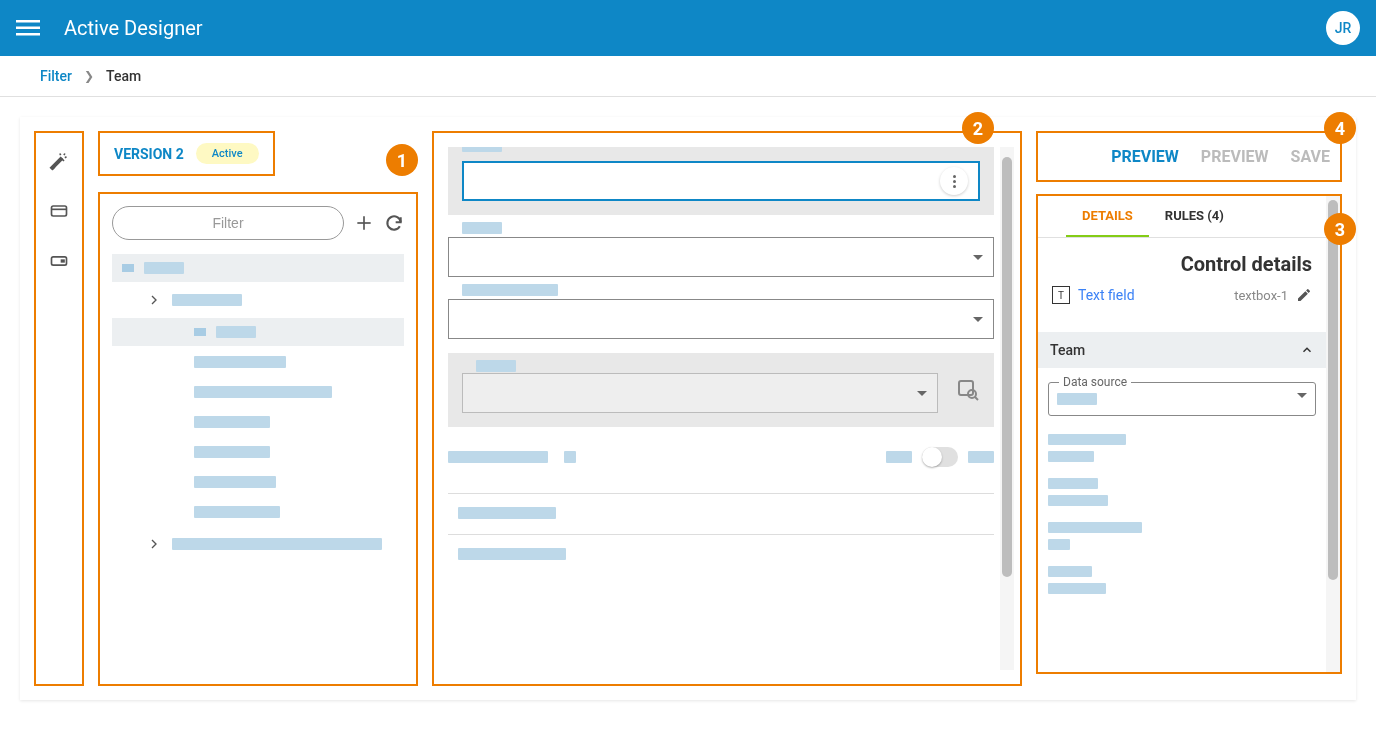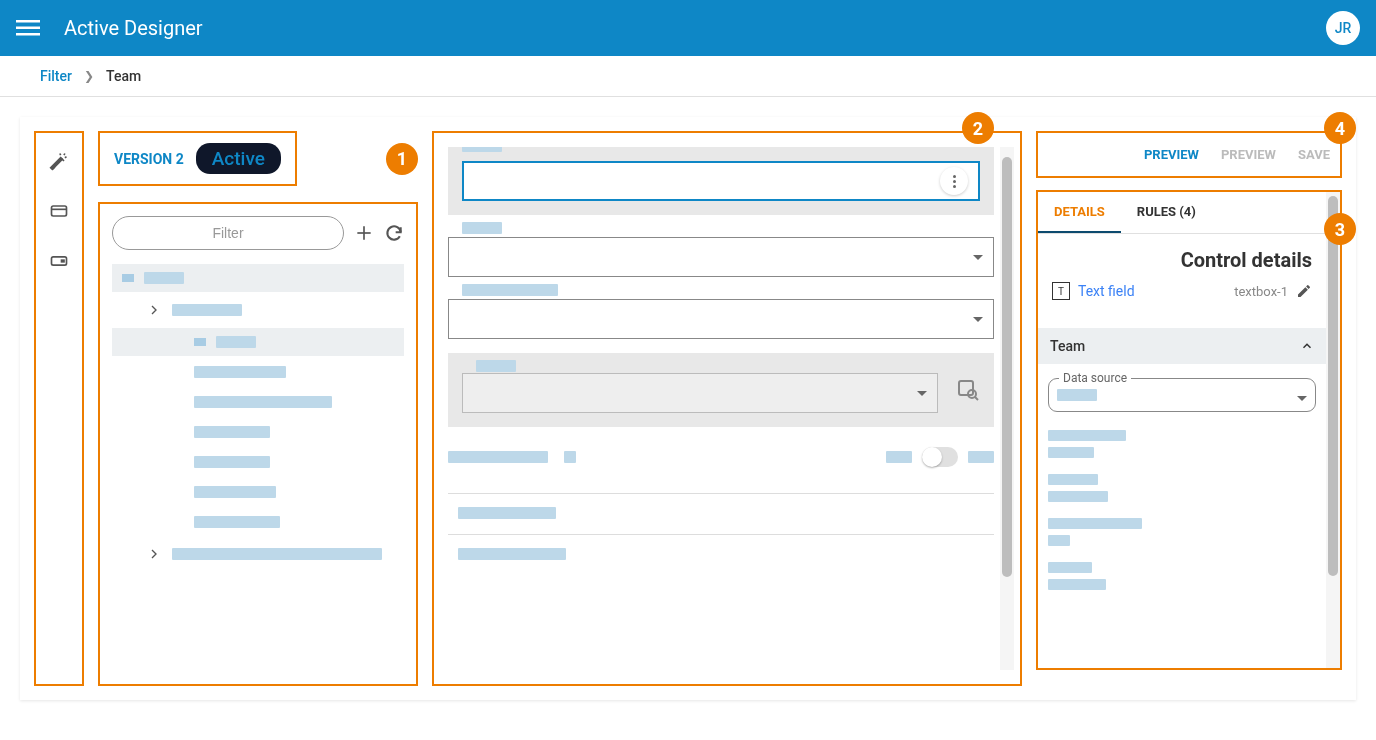--- a/index.html
+++ b/index.html
@@ -20,24 +20,24 @@
 
 .workspace { padding: 20px; }
 .layout { display: flex; gap: 14px; background: #fff; box-shadow: 0 1px 3px rgba(0,0,0,0.1); padding: 0; position: relative; }
 
 
 .icon-rail { width: 50px; border: 2px solid #ed7d00; display: flex; flex-direction: column; align-items: center; padding: 18px 0; gap: 30px; margin-top: 14px; margin-left: 14px; margin-bottom: 14px; }
 .rail-icon { width: 20px; height: 20px; color: #666; cursor: pointer; }
 
 
 .tree-panel { width: 320px; display: flex; flex-direction: column; padding: 14px 0; }
-.version-row { display: flex; align-items: center; gap: 12px; margin-bottom: 16px; }
+.version-row { display: flex; align-items: flex-end; gap: 12px; margin-bottom: 16px; }
 .version-box { border: 2px solid #ed7d00; padding: 10px 14px; display: flex; align-items: center; gap: 12px; }
 .version-label { color: #0e87c6; font-weight: 700; font-size: 14px; }
-.status-badge { background: #0f172a; color: #0e87c6; border-radius: 14px; padding: 4px 16px; font-size: 19px; font-weight: 500; }
+.status-badge { background: #fef9c3; color: #0e87c6; border-radius: 14px; padding: 4px 16px; font-size: 11px; font-weight: 500; }
 .callout { width: 32px; height: 32px; border-radius: 50%; background: #ed7d00; color: #fff; display: flex; align-items: center; justify-content: center; font-weight: 700; font-size: 18px; }
 
 .tree-box { border: 2px solid #ed7d00; padding: 12px; flex: 1; }
 .filter-row { display: flex; align-items: center; gap: 10px; margin-bottom: 14px; }
 .filter-input { flex: 1; border: 1px solid #999; border-radius: 18px; padding: 8px 14px; font-size: 14px; outline: none; text-align: center; }
 .filter-input::placeholder { color: #999; }
 .icon-btn { width: 20px; height: 20px; cursor: pointer; color: #555; }
 
 .tree { display: flex; flex-direction: column; gap: 2px; }
 .tree-item { display: flex; align-items: center; padding: 8px 10px; gap: 10px; cursor: pointer; }
@@ -73,45 +73,45 @@
 .toggle { width: 36px; height: 20px; border-radius: 10px; background: #e0e0e0; position: relative; }
 .toggle::after { content: ''; position: absolute; width: 20px; height: 20px; border-radius: 50%; background: #fff; top: 0; left: 0; box-shadow: 0 1px 2px rgba(0,0,0,0.3); }
 .list-rows { border-top: 1px solid #ddd; margin-top: 6px; }
 .list-rows .row { border-bottom: 1px solid #ddd; padding: 12px 10px; }
 
 
 .details-panel { width: 320px; position: relative; padding: 14px 14px 14px 0; }
 .callout-4 { position: absolute; top: -5px; right: 0px; z-index: 5; }
 .callout-3 { position: absolute; top: 96px; right: 0px; z-index: 5; }
 .actions-box { border: 2px solid #ed7d00; padding: 14px 10px; display: flex; justify-content: flex-end; gap: 22px; margin-bottom: 12px; }
-.action-btn { font-weight: 700; font-size: 13px; cursor: pointer; }
+.action-btn { font-weight: 700; font-size: 16px; cursor: pointer; }
 .action-btn.primary { color: #0e87c6; }
 .action-btn.disabled { color: #bbb; }
 
 .details-box { border: 2px solid #ed7d00; height: 480px; display: flex; }
 .details-inner { flex: 1; overflow: hidden; }
 .details-scrollbar { width: 14px; background: #f5f5f5; position: relative; }
 .details-scrollbar-thumb { position: absolute; top: 4px; left: 2px; right: 2px; height: 380px; background: #bdbdbd; border-radius: 6px; }
 
 .tabs { display: flex; border-bottom: 1px solid #e0e0e0; }
 .tab { padding: 12px 16px; font-weight: 700; font-size: 13px; cursor: pointer; color: #333; }
-.tab.active { color: #ed7d00; border-bottom: 2px solid #0c4a6e; }
+.tab.active { color: #ed7d00; border-bottom: 2px solid #84cc16; margin-left: 28px; }
 
 .details-body { padding: 14px; text-align: right; }
 .details-title { font-size: 20px; font-weight: 700; margin-bottom: 10px; }
 .ctrl-row { display: flex; align-items: center; gap: 8px; margin-bottom: 14px; }
 .ctrl-icon { width: 18px; height: 18px; border: 1px solid #333; display: flex; align-items: center; justify-content: center; font-size: 10px; }
 .ctrl-name { color: #3b82f6; }
 .ctrl-id { margin-left: auto; color: #888; font-size: 13px; }
 .edit-icon { width: 16px; height: 16px; color: #555; cursor: pointer; }
 
 .accordion-hdr { background: #eceff1; padding: 10px 12px; display: flex; align-items: center; justify-content: space-between; font-weight: 500; cursor: pointer; }
 .accordion-hdr .chev-up { width: 14px; height: 14px; }
 .accordion-body { padding: 14px 10px; }
-.outlined-field { border: 1px solid #888; border-radius: 9px; padding: 10px 8px; position: relative; display: flex; align-items: flex-end; margin-bottom: 18px; }
+.outlined-field { border: 1px solid #888; border-radius: 3px; padding: 10px 8px; position: relative; display: flex; align-items: flex-start; margin-bottom: 18px; }
 .outlined-field .ol-label { position: absolute; top: -8px; left: 10px; background: #fff; padding: 0 4px; font-size: 12px; color: #666; }
 .prop-stack { display: flex; flex-direction: column; gap: 16px; }
 .prop-item .lbl { height: 11px; }
 .prop-item .val { height: 11px; margin-top: 6px; }
 
 svg { display: block; }
 </style>
 </head>
 <body>
 

